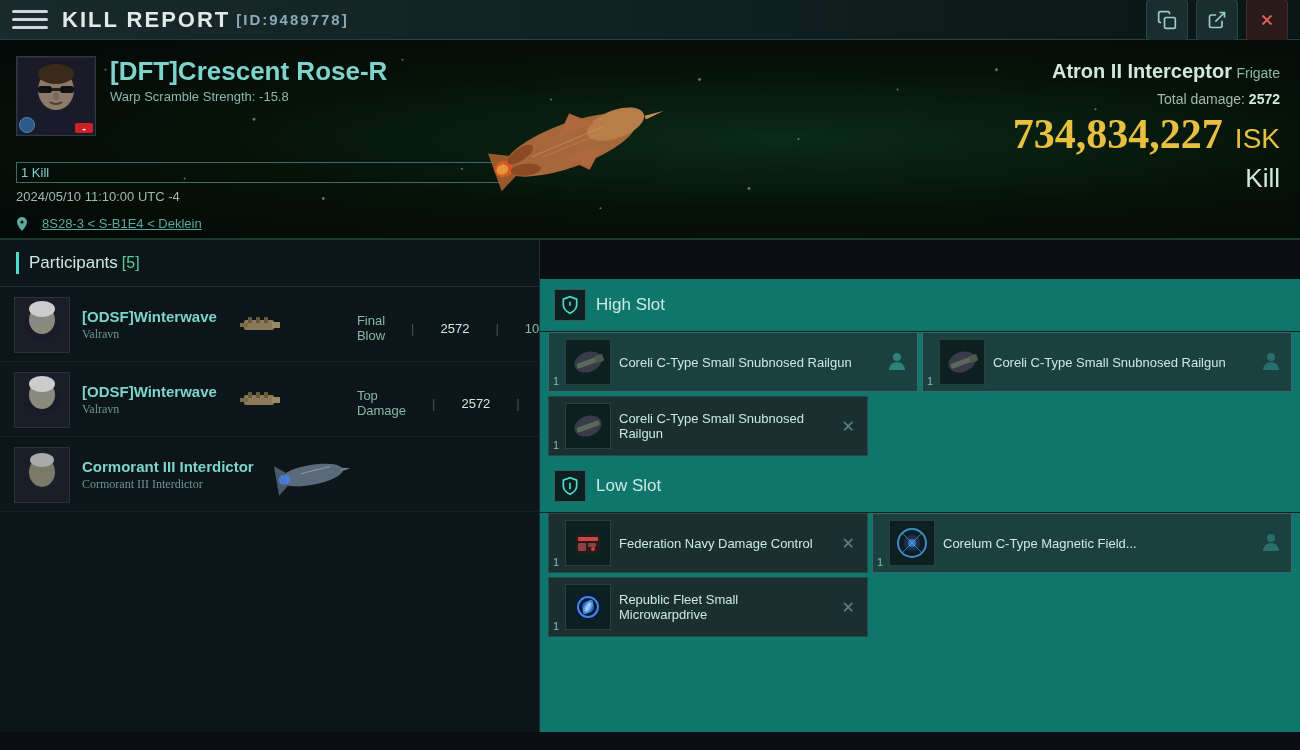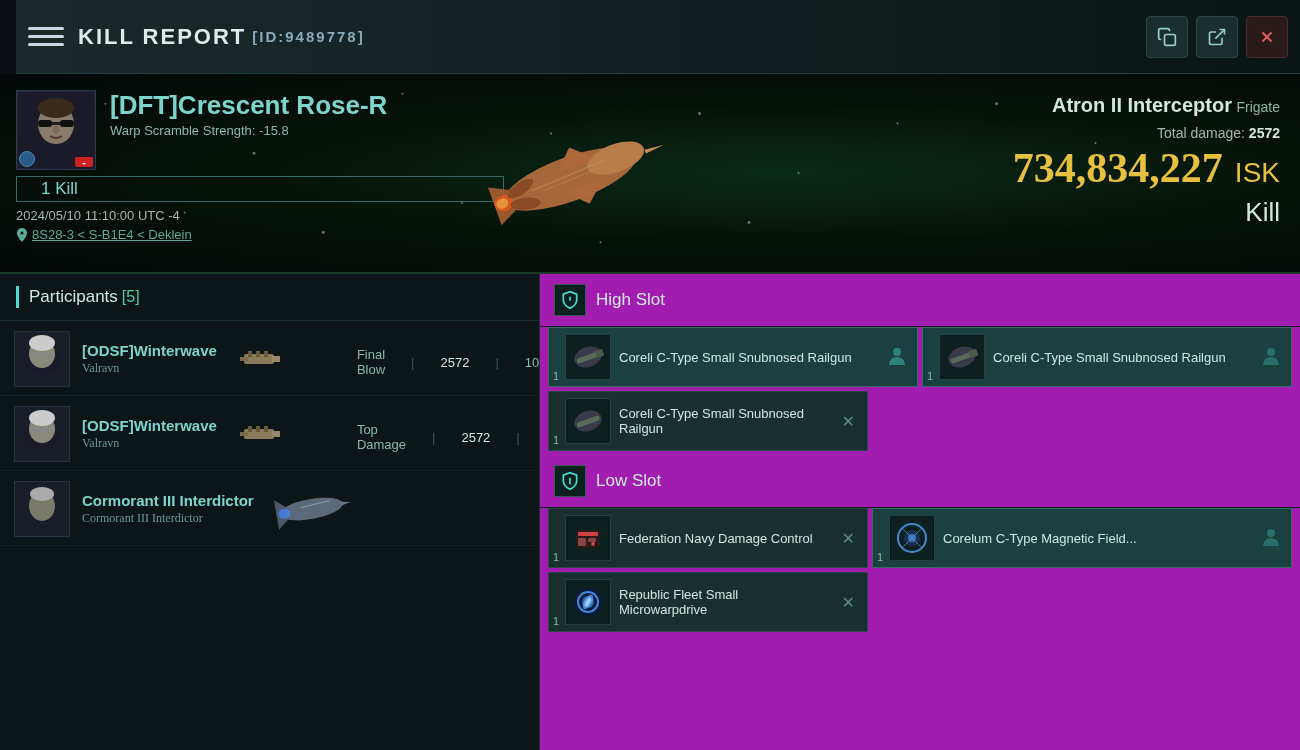--- a/index.html
+++ b/index.html
@@ -11,23 +11,22 @@
       background: #0a0e12;
       color: #cdd6e0;
     }
 
     
     .title-bar {
       display: flex;
       align-items: center;
       background: linear-gradient(90deg, #1a2a2a 0%, #0f1e1e 60%, #0a1515 100%);
       border-bottom: 1px solid #2a4040;
-      height: 74px;
+      height: 40px;
       padding: 0 12px;
-      margin-left: 16px;
     }
     .menu-icon {
       width: 36px; height: 36px;
       display: flex; flex-direction: column; justify-content: center; gap: 5px;
       cursor: pointer; margin-right: 14px;
     }
     .menu-icon span {
       display: block; height: 3px; background: #cdd6e0; border-radius: 2px;
     }
     .title-text {
@@ -116,37 +115,37 @@
       font-size: 26px;
       font-weight: bold;
       color: #7dd4cc;
     }
     .pilot-sub {
       font-size: 13px;
       color: #8ab8b0;
       margin-top: 2px;
     }
     .kill-badge {
-      margin-top: 6px;
+      margin-top: 26px;
       display: inline-block;
       border: 1px solid #3a6a6a;
-      padding: 2px 24px;
-      font-size: 17px;
+      padding: 2px 4px;
+      font-size: 13px;
       color: #7dd4cc;
     }
     .kill-date {
       margin-top: 6px;
       font-size: 13px;
       color: #a0b8b0;
     }
     .kill-location {
-      margin-top: 4px;
+      margin-top: 12px;
       font-size: 13px;
       color: #5aaa99;
-      display: flex; align-items: center; gap: 4px;
+      display: flex; align-items: center; gap: 14px;
     }
     .ship-image-area {
       position: absolute;
       left: 420px; top: 20px;
       width: 300px; height: 170px;
       display: flex; align-items: center; justify-content: center;
       z-index: 1;
     }
     .ship-svg { opacity: 0.9; }
 
@@ -275,22 +274,23 @@
 
     
     .cormorant-ship {
       width: 90px; height: 50px;
       display: flex; align-items: center; justify-content: center;
     }
 
     
     .right-panel {
       flex: 1;
-      background: #a21caf;
+      background: #0f766e;
       overflow: hidden;
+      margin-top: 39px;
     }
     .slot-section-header {
       display: flex;
       align-items: center;
       gap: 10px;
       padding: 10px 14px;
       border-bottom: 1px solid #162020;
     }
     .slot-icon {
       width: 32px; height: 32px;

